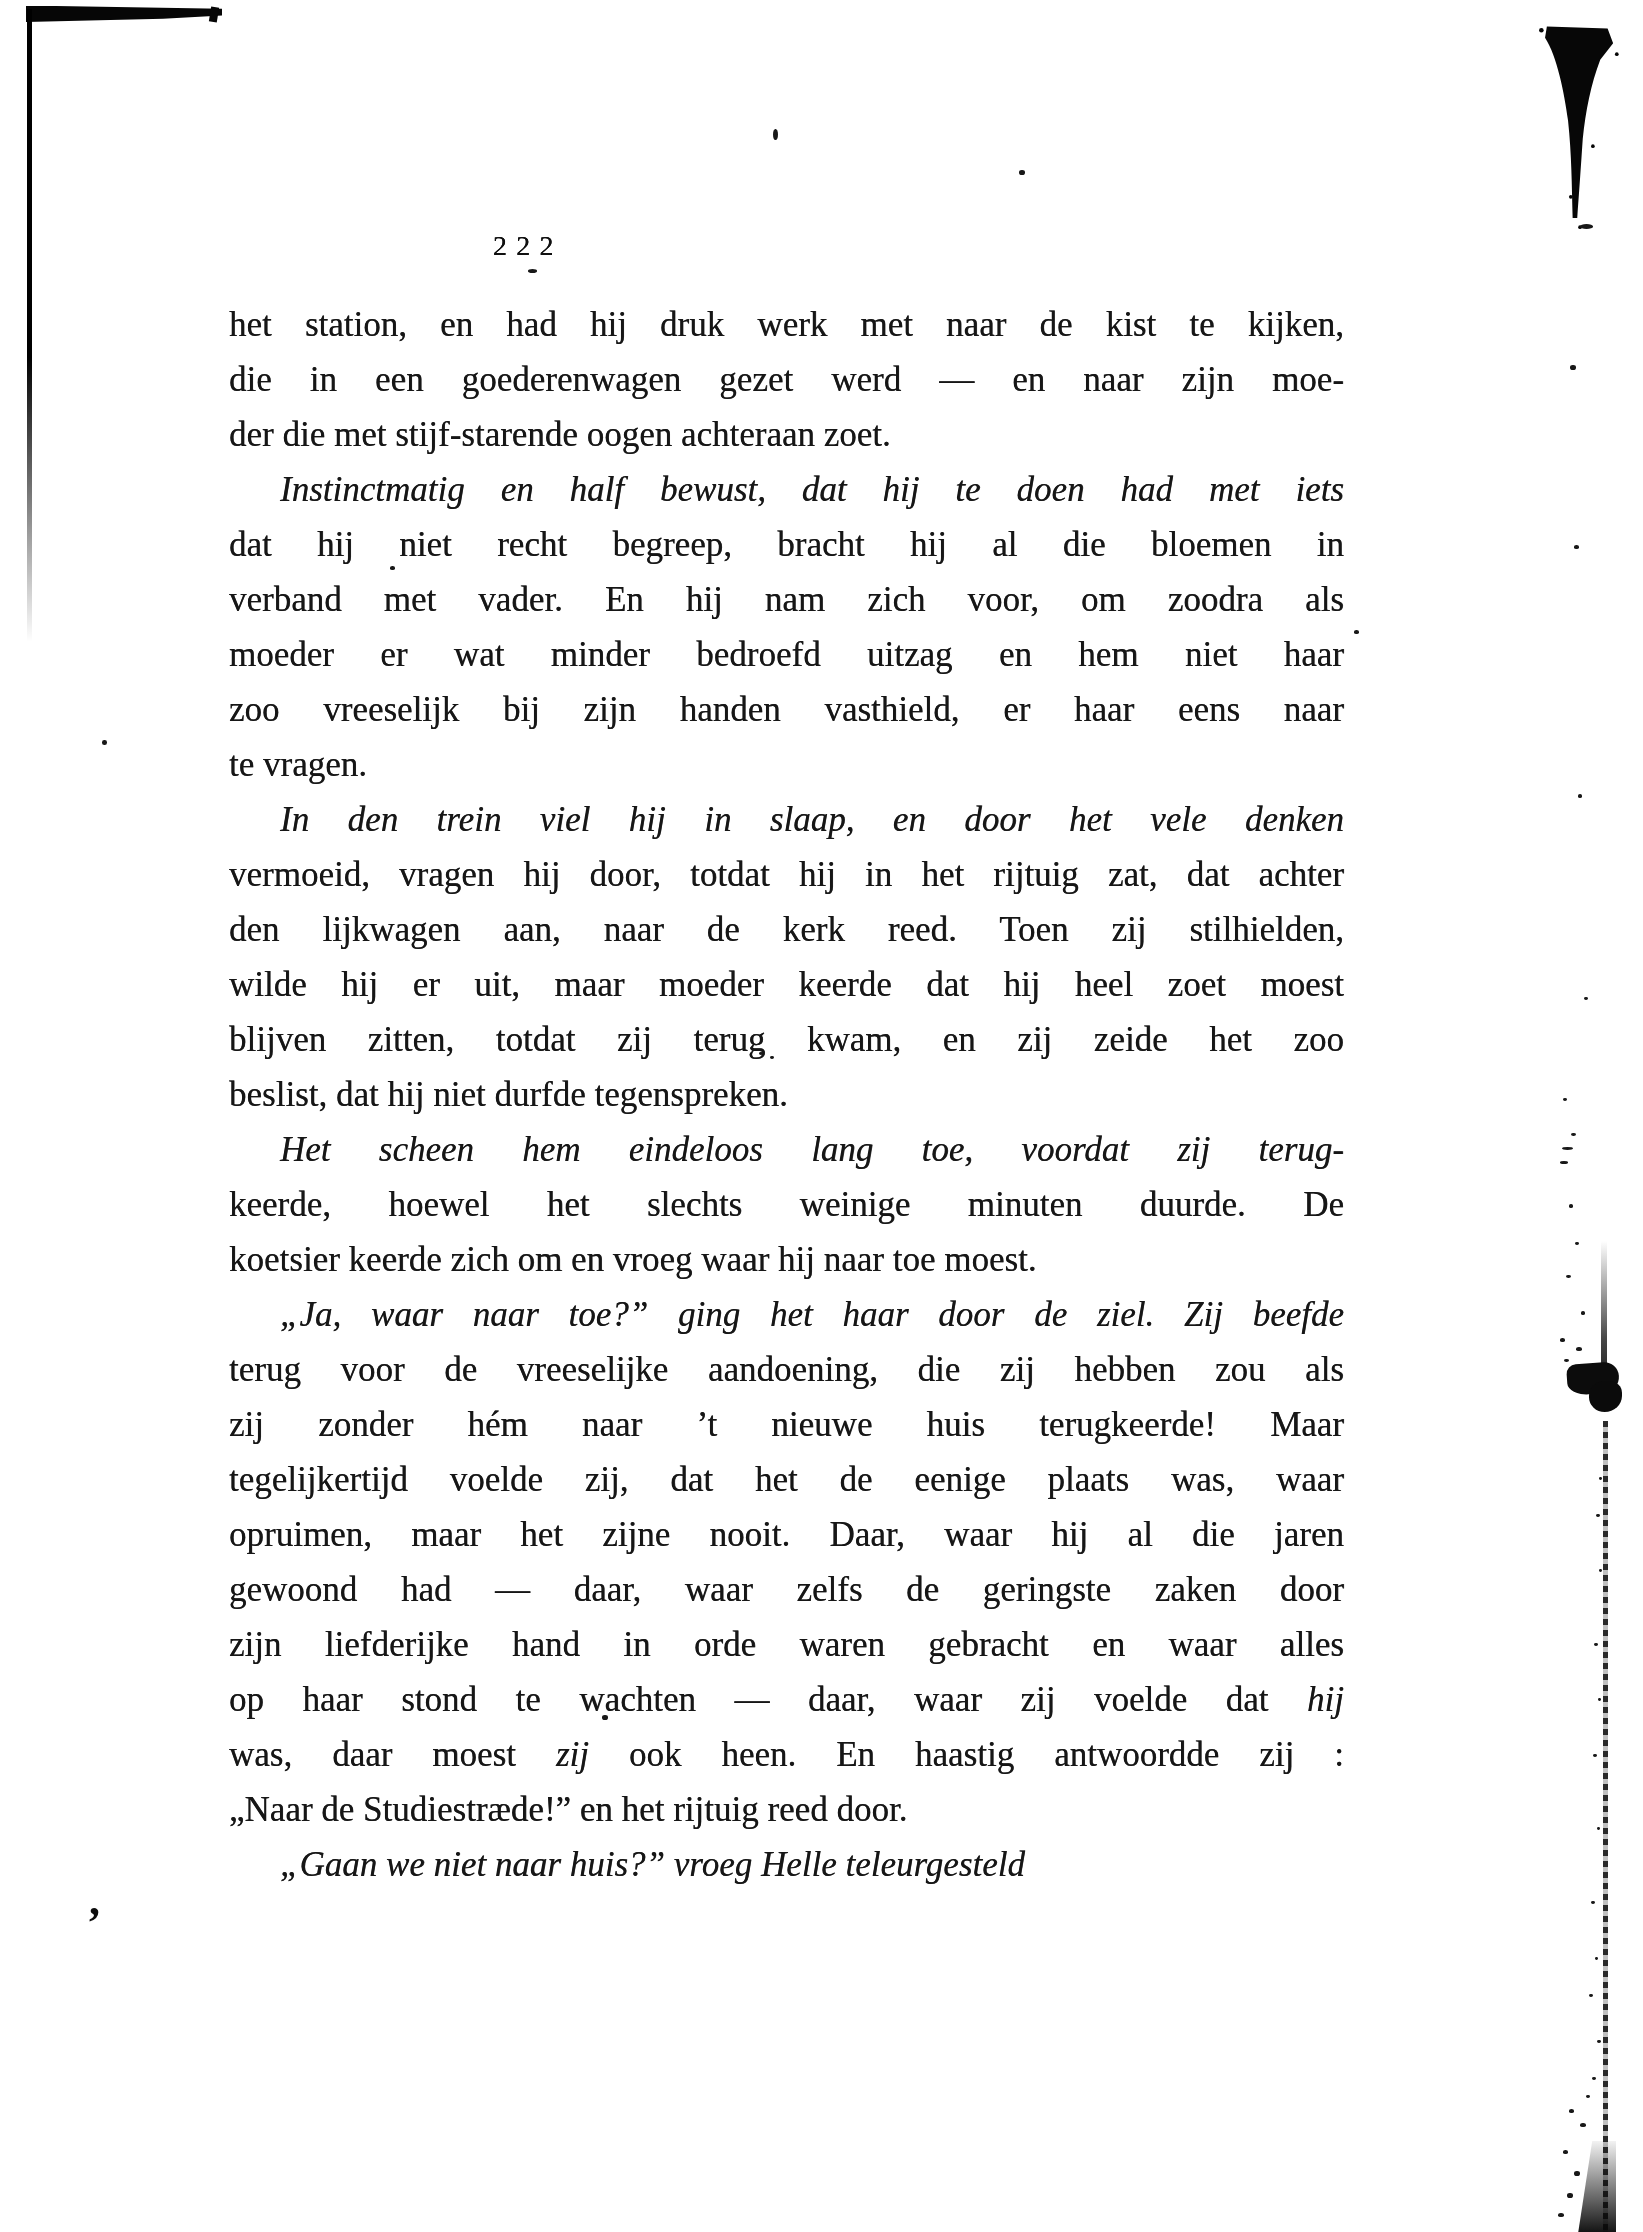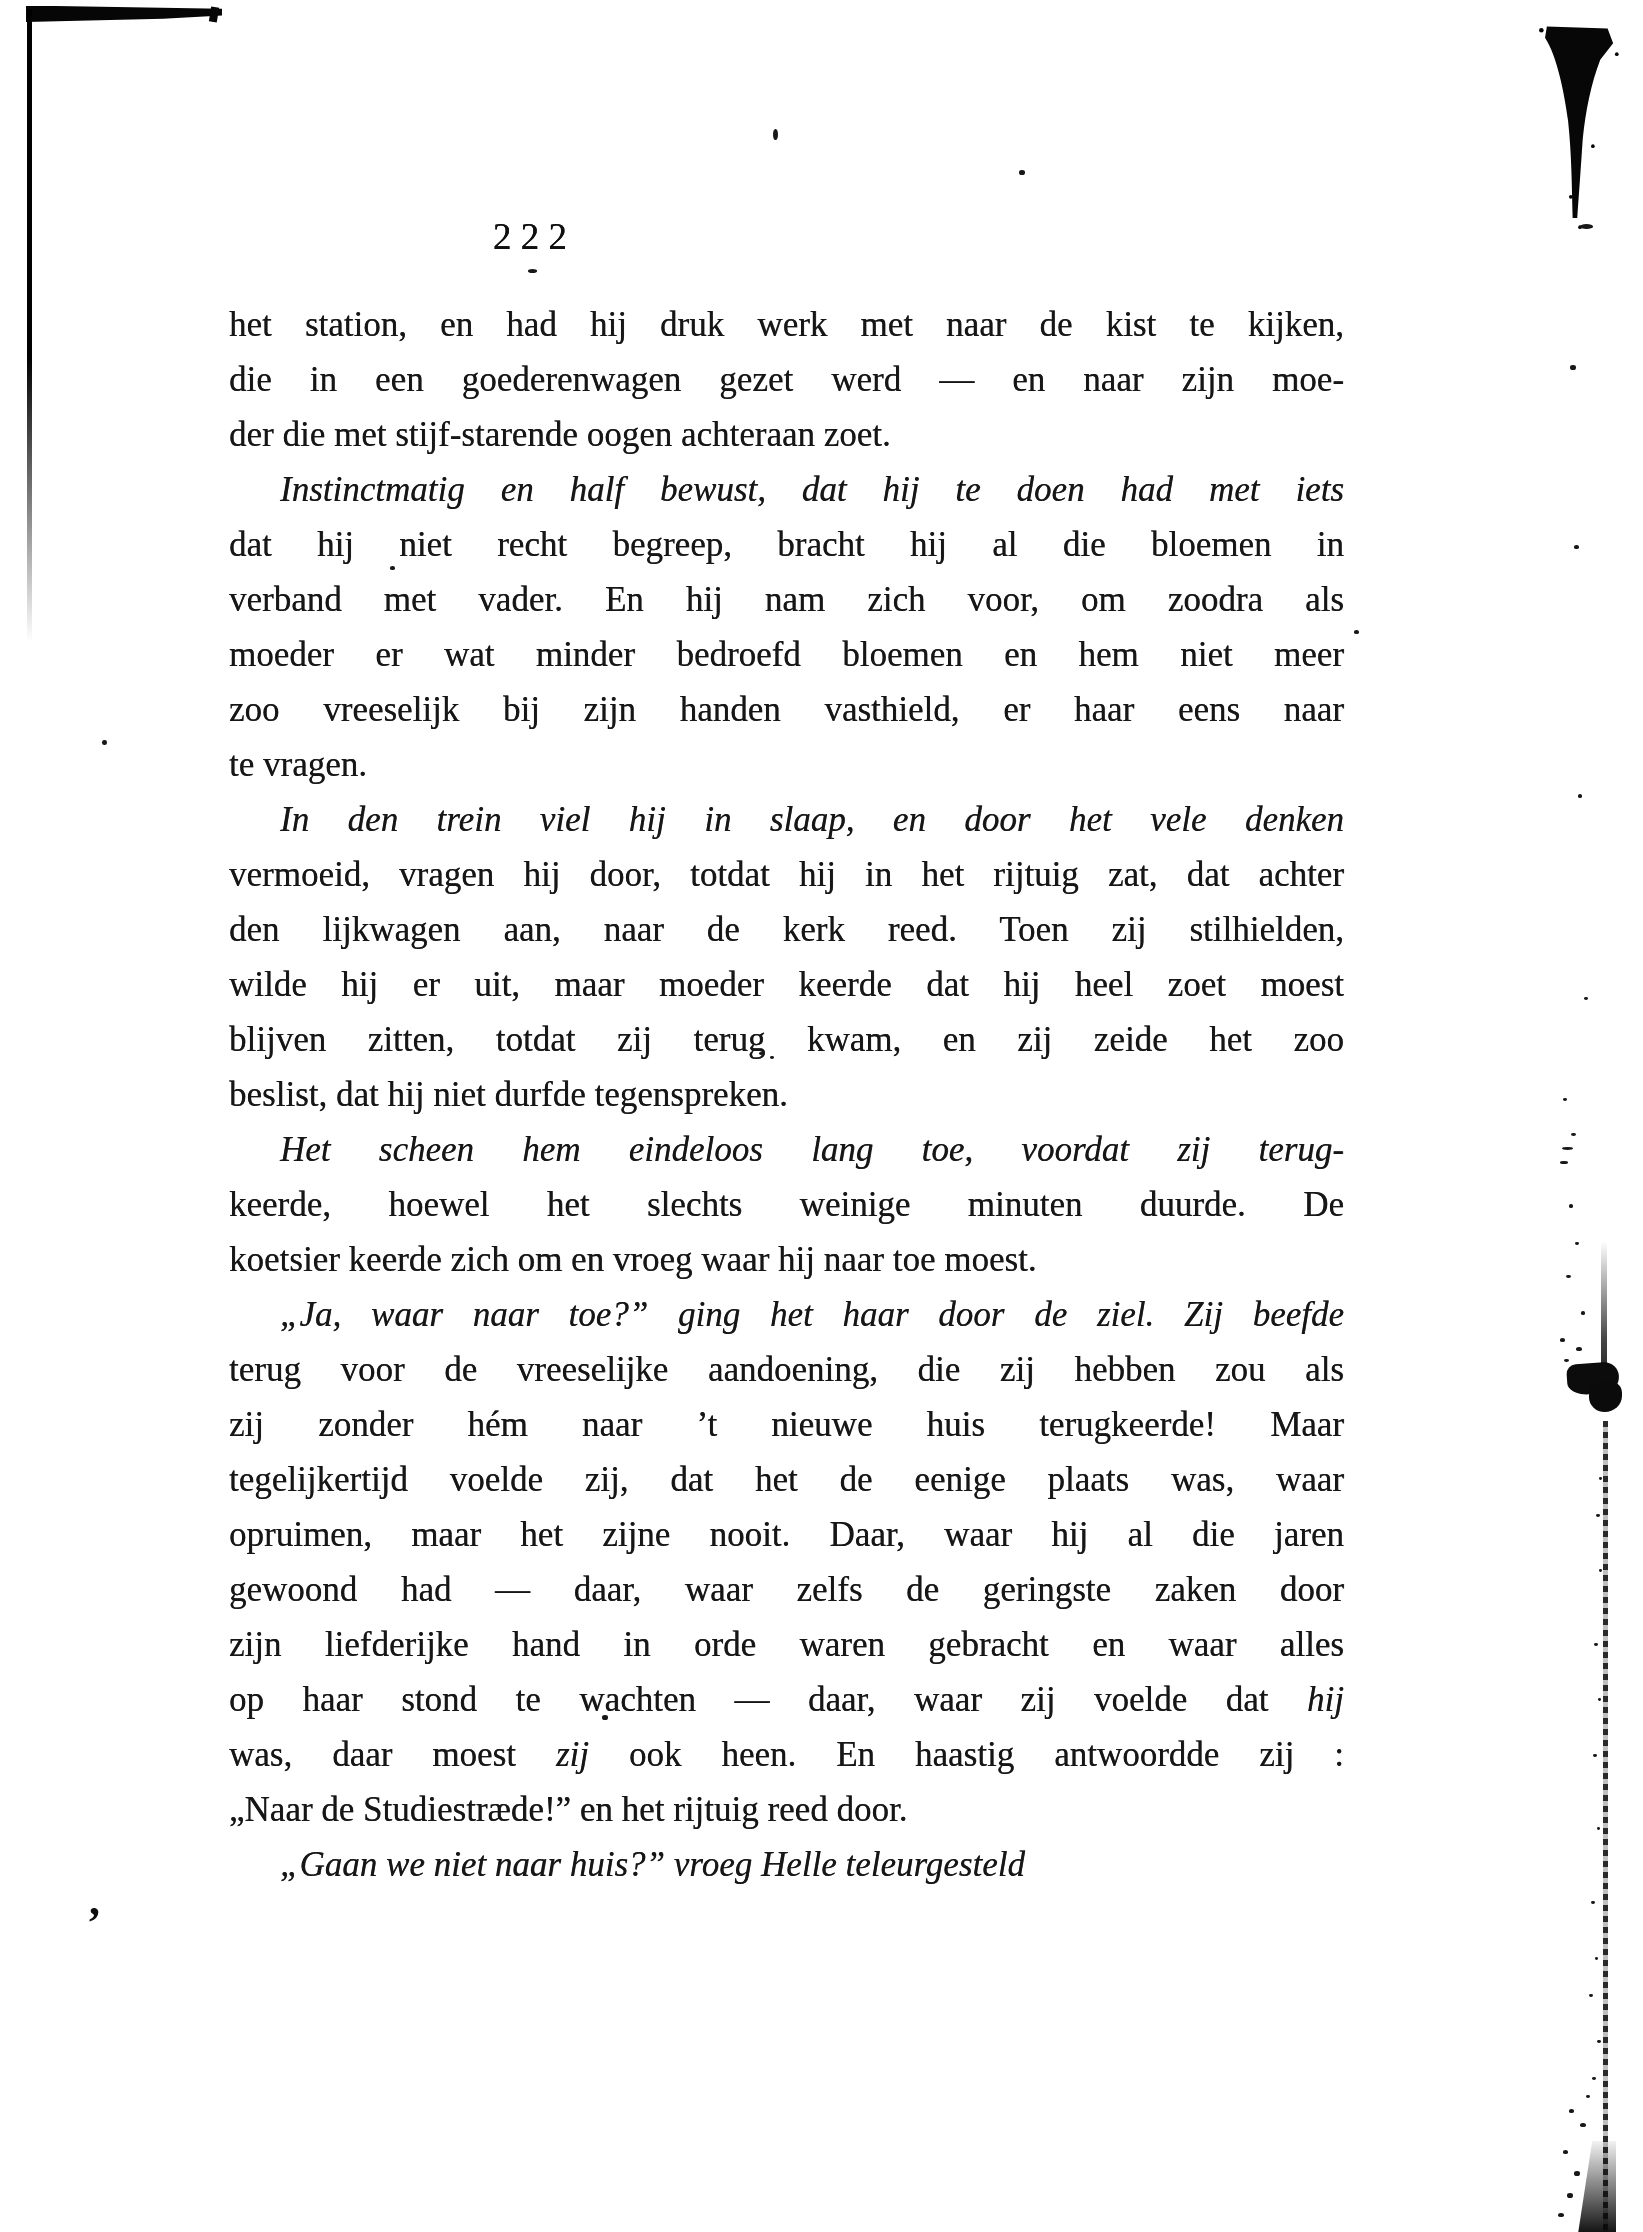--- a/index.html
+++ b/index.html
@@ -6,22 +6,22 @@
   .page{
     position:relative;
     width:1644px;height:2233px;
     background:#ffffff;
     overflow:hidden;
     font-family:"Liberation Serif","DejaVu Serif",serif;
     color:#141414;
   }
   
   .page-number{
-    position:absolute;left:493px;top:215px;
-    font-size:37px;letter-spacing:9.2px;
+    position:absolute;left:493px;top:230px;
+    font-size:28px;letter-spacing:9.2px;
     color:#101010;
     text-shadow:0 0 0.5px #000;
   }
   
   .text-block{
     position:absolute;left:229px;top:297px;width:1115px;
   }
   .line{
     font-size:35px;
     line-height:55px;
@@ -106,21 +106,21 @@
 
   <div class="page-number">222</div>
 
   <div class="text-block">
       <div class="line"><span>het station, en had hij druk werk met naar de kist te kijken,</span></div>
       <div class="line"><span>die in een goederenwagen gezet werd — en naar zijn moe-</span></div>
       <div class="line last"><span>der die met stijf-starende oogen achteraan zoet.</span></div>
       <div class="line indent"><span>Instinctmatig en half bewust, dat hij te doen had met iets</span></div>
       <div class="line"><span>dat hij niet recht begreep, bracht hij al die bloemen in</span></div>
       <div class="line"><span>verband met vader. En hij nam zich voor, om zoodra als</span></div>
-      <div class="line"><span>moeder er wat minder bedroefd bloemen en hem niet meer</span></div>
+      <div class="line"><span>moeder er wat minder bedroefd uitzag en hem niet haar</span></div>
       <div class="line"><span>zoo vreeselijk bij zijn handen vasthield, er haar eens naar</span></div>
       <div class="line last"><span>te vragen.</span></div>
       <div class="line indent"><span>In den trein viel hij in slaap, en door het vele denken</span></div>
       <div class="line"><span>vermoeid, vragen hij door, totdat hij in het rijtuig zat, dat achter</span></div>
       <div class="line"><span>den lijkwagen aan, naar de kerk reed. Toen zij stilhielden,</span></div>
       <div class="line"><span>wilde hij er uit, maar moeder keerde dat hij heel zoet moest</span></div>
       <div class="line"><span>blijven zitten, totdat zij terug kwam, en zij zeide het zoo</span></div>
       <div class="line last"><span>beslist, dat hij niet durfde tegenspreken.</span></div>
       <div class="line indent"><span>Het scheen hem eindeloos lang toe, voordat zij terug-</span></div>
       <div class="line"><span>keerde, hoewel het slechts weinige minuten duurde. De</span></div>

